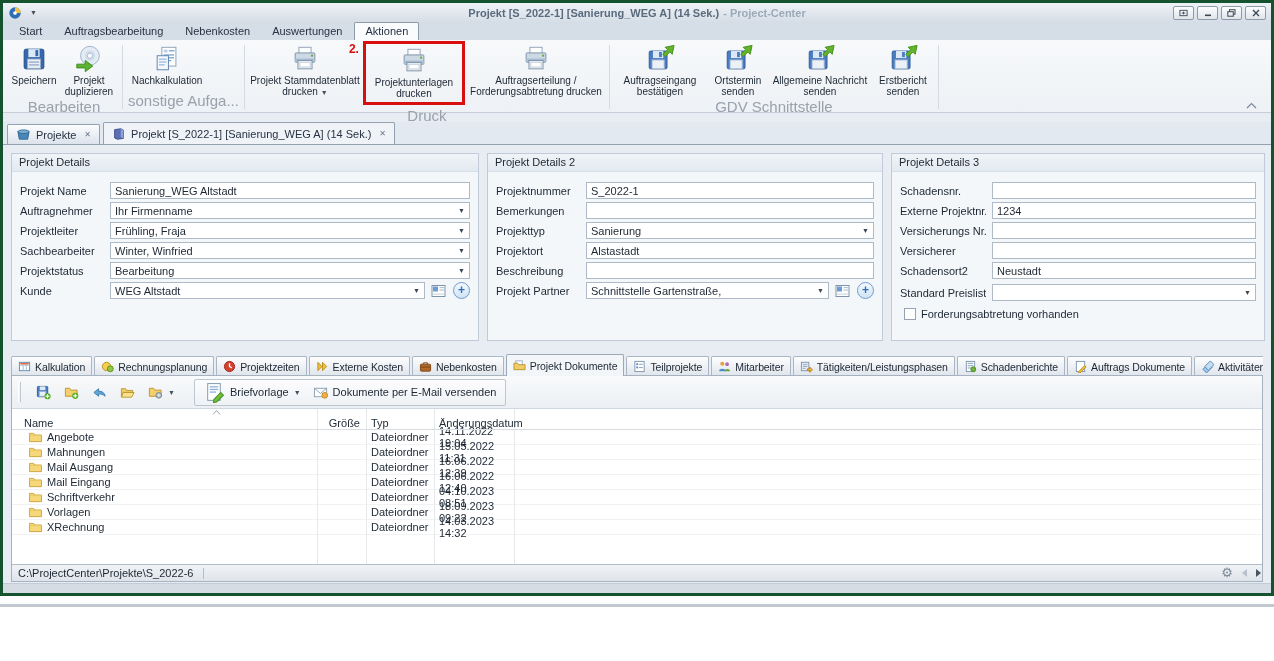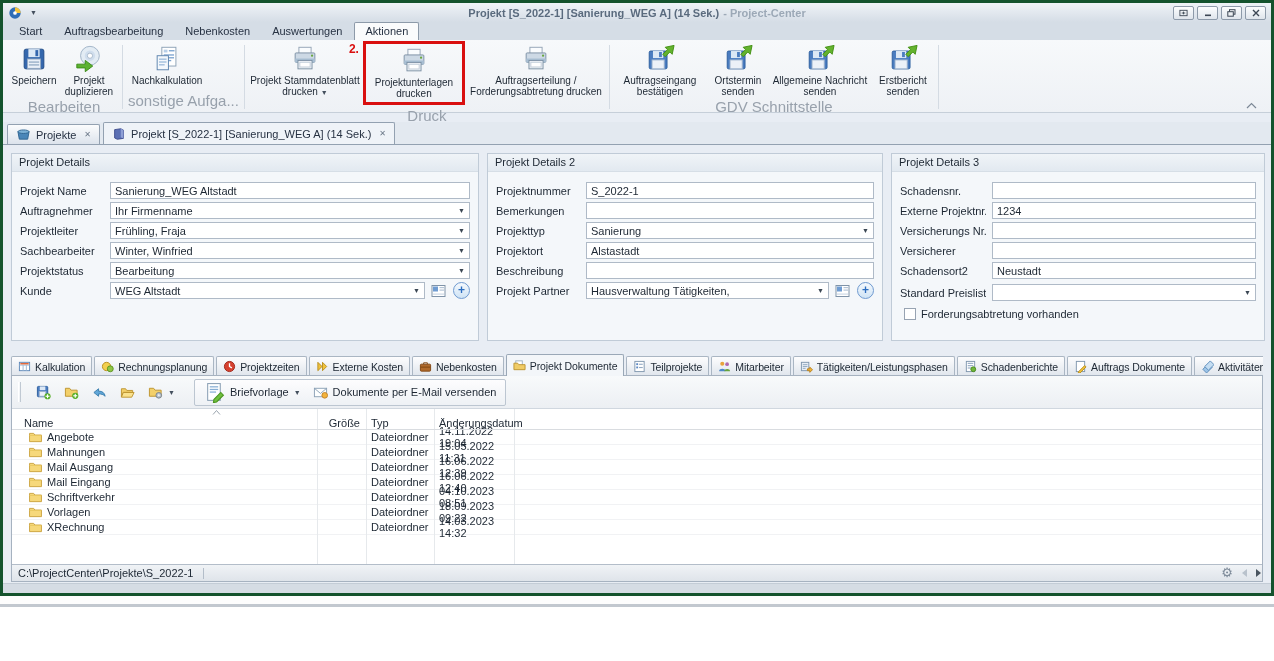--- a/index.html
+++ b/index.html
@@ -395,21 +395,21 @@
       </div>
       <div class="frow" style="top:108px">
         <div class="flabel">Beschreibung</div>
         <div class="inputbox">
             <span></span>
           </div>
       </div>
       <div class="frow" style="top:128px">
         <div class="flabel">Projekt Partner</div>
         <div class="inputbox">
-            <span>Hausverwaltung Tätigkeiten,</span>
+            <span>Schnittstelle Gartenstraße,</span>
             <span class="arr">▼</span>
           </div>
         <span class="cardbtn">
             <svg width="15" height="12" viewBox="0 0 14 12">
               <rect x="0.5" y="0.5" width="13" height="11" fill="#fff" stroke="#7f93a8"></rect>
               <rect x="1.5" y="1.5" width="5" height="5" fill="#6f9cd2"></rect>
               <rect x="8" y="2" width="4.5" height="1.2" fill="#b3c4d6"></rect>
               <rect x="8" y="4.5" width="4.5" height="1.2" fill="#b3c4d6"></rect>
               <rect x="1.5" y="8.5" width="11" height="1.2" fill="#cdd9e6"></rect>
             </svg>
@@ -718,21 +718,21 @@
               </svg>
               <span>XRechnung</span>
             </div>
           <div class="c-size"></div>
           <div class="c-type">Dateiordner</div>
           <div class="c-date">14.03.2023 14:32</div>
         </div>
       </div>
 
       <div class="statusbar">
-        <span>C:\ProjectCenter\Projekte\S_2022-1</span>
+        <span>C:\ProjectCenter\Projekte\S_2022-6</span>
         <span class="sdiv"></span>
       </div>
     </div>
   </div>
 
   <div class="winbottom"></div>
 </div>
 <div class="belowwin"></div>
 
 </body></html>

